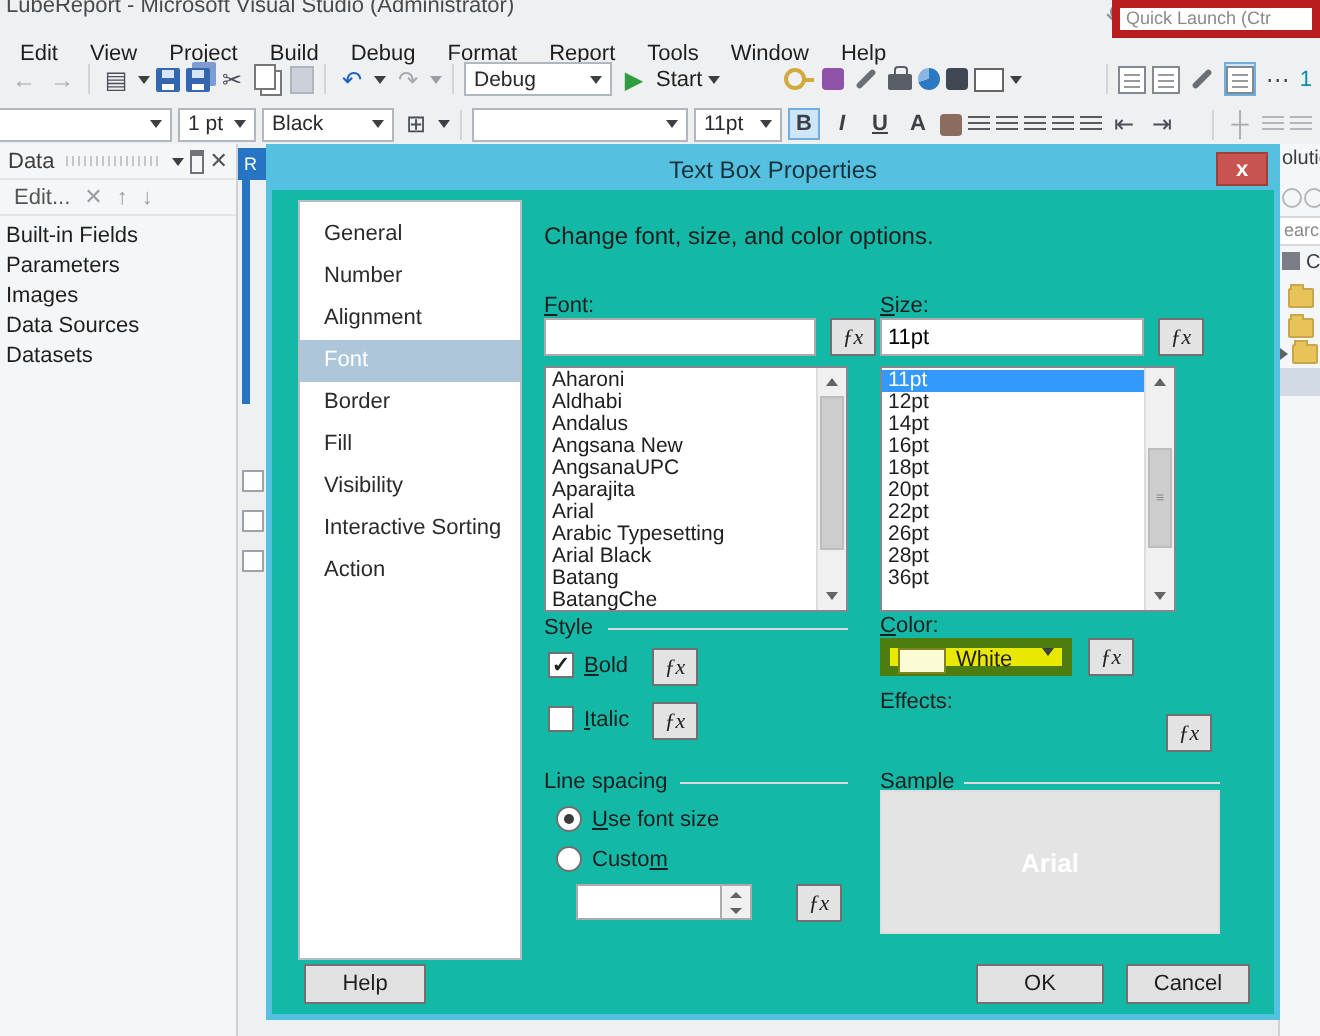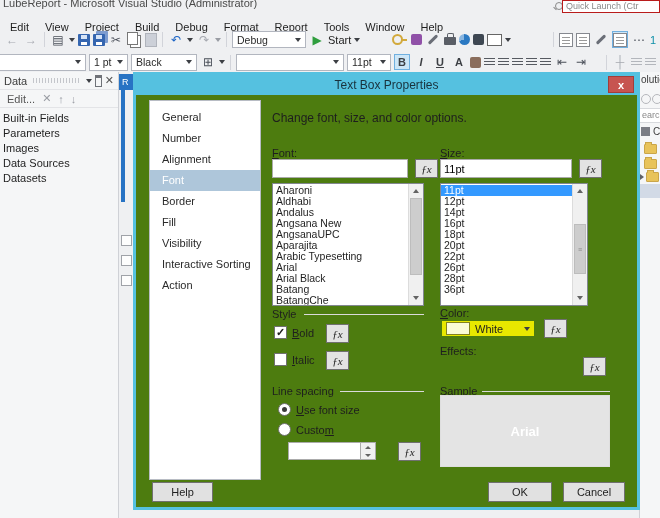--- a/index.html
+++ b/index.html
@@ -3,21 +3,21 @@
 <meta charset="utf-8">
 <style>
   html,body{margin:0;padding:0}
   body{
     width:660px;height:518px;position:relative;overflow:hidden;
     background:#eff0f2;font-family:"Liberation Sans",sans-serif;font-size:11px;color:#1e1e1e;
   }
   
   .titlebar{position:absolute;top:0;left:0;right:0;height:12px;overflow:hidden}
   .win-title{position:absolute;top:-3px;left:3px;font-size:11px;color:#4a4a4a;white-space:nowrap}
-  .quick-launch{position:absolute;top:0;right:0;width:90px;height:11px;background:#fff;border:1px solid #b91c1c;
+  .quick-launch{position:absolute;top:0;right:0;width:90px;height:11px;background:#fff;border:4px solid #b91c1c;
     font-size:9px;color:#8a8a8a;padding:0 3px;line-height:11px;white-space:nowrap;overflow:hidden}
   .mag{position:absolute;top:2px;right:97px;width:6px;height:6px;border:1px solid #8a8a8a;border-radius:50%}
   .mag::after{content:"";position:absolute;left:-3px;top:5px;width:4px;height:1px;background:#8a8a8a;transform:rotate(45deg)}
   .menubar{position:absolute;top:20px;left:0;right:0;height:16px;display:flex;align-items:flex-start;padding-left:2px}
   .menu-item{padding:1px 8px;color:#1e1e1e;white-space:nowrap}
   
   .tb{position:absolute;left:0;right:0;display:flex;align-items:center;gap:3px;padding:0 4px;box-sizing:border-box}
   .tb1{top:27px;height:25px}
   .tb2{top:52px;height:20px}
   .icon-btn{min-width:16px;height:17px;display:inline-flex;align-items:center;justify-content:center;
@@ -76,21 +76,21 @@
   .solx .frag{position:absolute;left:1px;white-space:nowrap;color:#3b3b3b;font-size:10px}
   .circ{width:8px;height:8px;border:1px solid #b5b7bc;border-radius:50%;display:inline-block}
   .searchbox{position:absolute;left:0;right:0;height:13px;background:#fff;border-top:1px solid #d7d9dd;border-bottom:1px solid #d7d9dd;
     color:#8a8a8a;font-size:9px;line-height:13px;padding-left:2px}
   .rooti{width:9px;height:9px;background:#7a7d85;display:inline-block;margin-right:2px;vertical-align:-1px}
   .folder{position:absolute;left:4px;width:11px;height:8px;background:#e8c35a;border:1px solid #caa64a;border-radius:1px}
   .folder::before{content:"";position:absolute;top:-3px;left:0;width:5px;height:2px;background:#e8c35a;border:1px solid #caa64a;border-bottom:none}
   .tri-r{width:0;height:0;border-top:3px solid transparent;border-bottom:3px solid transparent;border-left:4px solid #5f6167;position:absolute;left:0}
   .hlrow{position:absolute;left:0;right:0;height:14px;background:#d2dae6}
   
-  .dialog{position:absolute;left:133px;top:72px;width:507px;height:438px;border:3px solid #55c1e0;background:#4d7c0f;box-sizing:border-box;z-index:5}
+  .dialog{position:absolute;left:133px;top:72px;width:507px;height:438px;border:3px solid #55c1e0;background:#14b8a6;box-sizing:border-box;z-index:5}
   .dlg-title{height:20px;background:#55c1e0;display:flex;align-items:center;justify-content:center;
     font-size:12px;color:#19323c;position:relative}
   .dlg-close{position:absolute;right:3px;top:1px;width:26px;height:17px;background:#c75450;border:1px solid #a33d3a;
     color:#fff;font-weight:bold;font-size:11px;display:flex;align-items:center;justify-content:center;box-sizing:border-box}
   .dlg-body{position:relative;height:395px}
   .dlg-nav{position:absolute;left:13px;top:5px;width:112px;height:380px;background:#fff;border:1px solid #b8bcc4;box-sizing:border-box;padding-top:6px}
   .nav-item{height:21px;line-height:21px;padding:0 12px;color:#2a2a2a;white-space:nowrap}
   .nav-item.selected{background:#aec6da;color:#fff}
   .heading{position:absolute;left:136px;top:16px;font-size:12px}
   .flabel{position:absolute;font-size:11px;color:#1e1e1e;white-space:nowrap}
@@ -107,21 +107,21 @@
   .sb-tri{width:0;height:0;border-left:3px solid transparent;border-right:3px solid transparent}
   .sb-tri.up{border-bottom:4px solid #636363}
   .sb-tri.dn{border-top:4px solid #636363}
   .sb-thumb{position:absolute;left:1px;right:1px;background:#cdcdcd;border:1px solid #bdbdbd;display:flex;align-items:center;justify-content:center;
     color:#8a8a8a;font-size:7px;line-height:7px}
   .hline{position:absolute;height:1px;background:#dadada}
   .cb{position:absolute;width:13px;height:13px;border:1px solid #707070;background:#fff;display:flex;align-items:center;justify-content:center;
     font-size:11px;font-weight:bold;color:#222;box-sizing:border-box}
   .radio{position:absolute;width:13px;height:13px;border:1px solid #707070;border-radius:50%;background:#fff;box-sizing:border-box}
   .radio.on::after{content:"";position:absolute;left:3px;top:3px;width:5px;height:5px;background:#3b3b3b;border-radius:50%}
-  .color-combo{position:absolute;height:19px;background:#e8e800;border:2px solid #4d7c0f;display:flex;align-items:center;
+  .color-combo{position:absolute;height:19px;background:#e8e800;border:5px solid #4d7c0f;display:flex;
     gap:5px;padding:0 4px;box-sizing:border-box}
   .swatch{width:22px;height:11px;background:#fbfbd6;border:1px solid #83831e;flex:none}
   .ddl{position:absolute;height:19px;background:#fff;border:1px solid #ababab;display:flex;align-items:center;
     padding:0 4px;box-sizing:border-box;font-size:11px}
   .ddl .tri,.color-combo .tri{margin-left:auto}
   .spin{position:absolute;width:88px;height:18px;border:1px solid #ababab;background:#fff;box-sizing:border-box}
   .spin-btns{position:absolute;right:0;top:0;bottom:0;width:14px;border-left:1px solid #ababab;background:#f0f0f0;
     display:flex;flex-direction:column;align-items:center;justify-content:space-around}
   .spin-btns .sb-tri.up{border-bottom-width:3px}
   .spin-btns .sb-tri.dn{border-top-width:3px}
@@ -317,22 +317,22 @@
     <div class="fx-btn" style="left:443px;top:64px">ƒx</div>
 
     <div class="listbox" style="left:136px;top:88px;width:152px;height:123px">
       <div class="lb-inner">
           <div class="lb-item">Aharoni</div>
           <div class="lb-item">Aldhabi</div>
           <div class="lb-item">Andalus</div>
           <div class="lb-item">Angsana New</div>
           <div class="lb-item">AngsanaUPC</div>
           <div class="lb-item">Aparajita</div>
+          <div class="lb-item">Arial</div>
           <div class="lb-item">Arabic Typesetting</div>
-          <div class="lb-item">Arial</div>
           <div class="lb-item">Arial Black</div>
           <div class="lb-item">Batang</div>
           <div class="lb-item">BatangChe</div>
         </div>
       <div class="sbar">
         <div class="sb-btn" style="top:0">
             <span class="sb-tri up"></span>
           </div>
         <div class="sb-thumb" style="top:14px;height:75px"></div>
         <div class="sb-btn" style="bottom:0">

